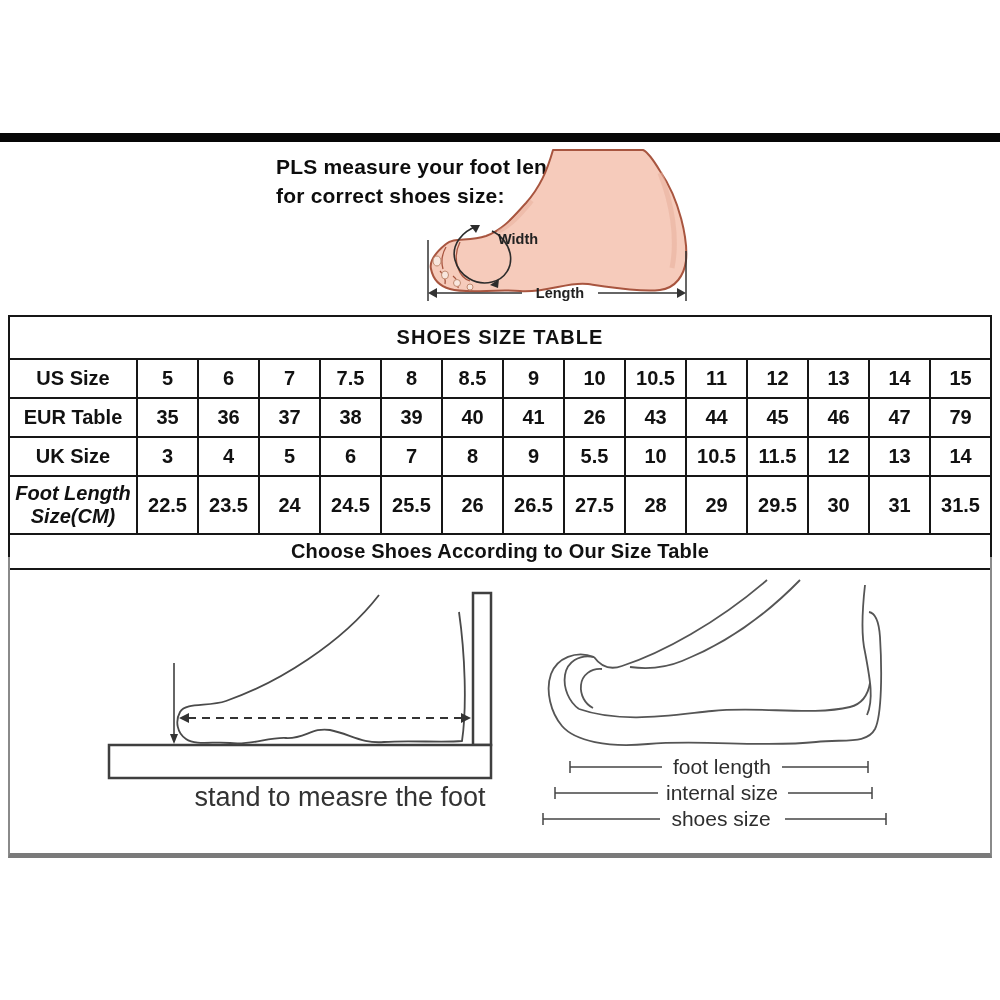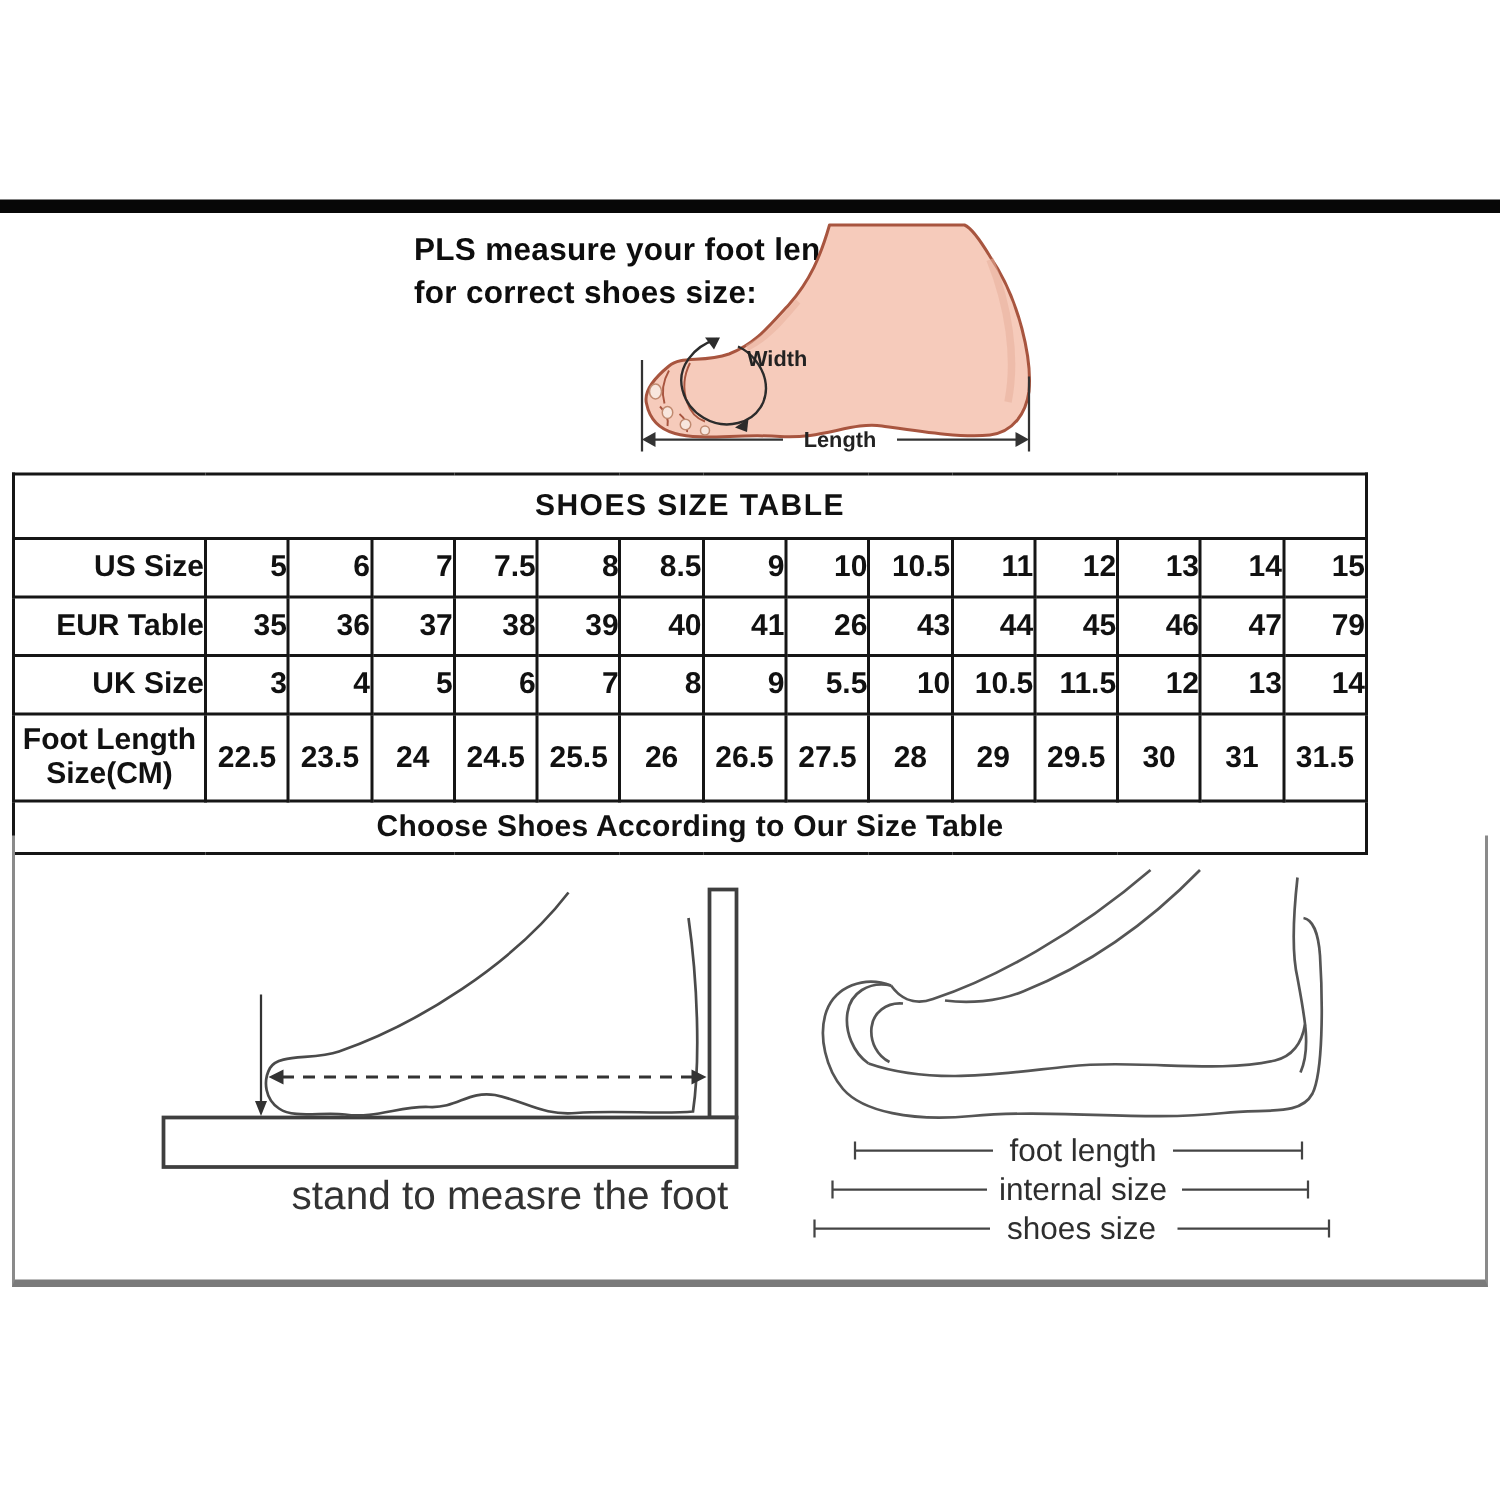--- a/index.html
+++ b/index.html
@@ -10,37 +10,37 @@
   .top-divider {
     position:absolute; left:0; top:133px; width:1000px; height:9px; background:#070707;
   }
   .intro-text {
     position:absolute; left:276px; top:152px; font-size:21px; font-weight:bold;
     color:#0d0d0d; line-height:29px; letter-spacing:0.2px;
   }
   .foot-illustration { position:absolute; left:420px; top:143px; }
 
   table.size-table {
-    position:absolute; left:8px; top:315px; width:904px;
+    position:absolute; left:8px; top:315px; width:984px;
     border-collapse:collapse; table-layout:fixed;
   }
   table.size-table td {
     border:2px solid #161616; background:#ffffff; text-align:center;
     font-weight:bold; font-size:20px; color:#111; padding:0;
   }
   td.title-bar {
     background:#3c3c3c; color:#ffffff; font-size:27px; height:41px; letter-spacing:1px;
   }
   td.footer-bar {
     background:#3c3c3c; color:#ffffff; font-size:21px; height:33px; letter-spacing:0.2px;
   }
-  tr.r-std td { height:37px;text-align:right; }
+  tr.r-std td { height:37px; }
   tr.r-cm td { height:56px; }
   td.red-cell { color:#ee0808;margin-left:35px; }
-  td.red-label { color:#ee0808; font-size:20px; line-height:1.15; padding:0 4px; }
+  td.red-label { color:#ee0808; font-size:20px; line-height:1.15; padding:0 4px;font-style:italic; }
 
   .diagram-panel {
     position:absolute; left:8px; top:557px; width:984px; height:301px;
     border-left:2px solid #8a8a8a; border-right:2px solid #8a8a8a;
     border-bottom:5px solid #7a7a7a; box-sizing:border-box;
   }
 </style>
 </head>
 <body>
 

